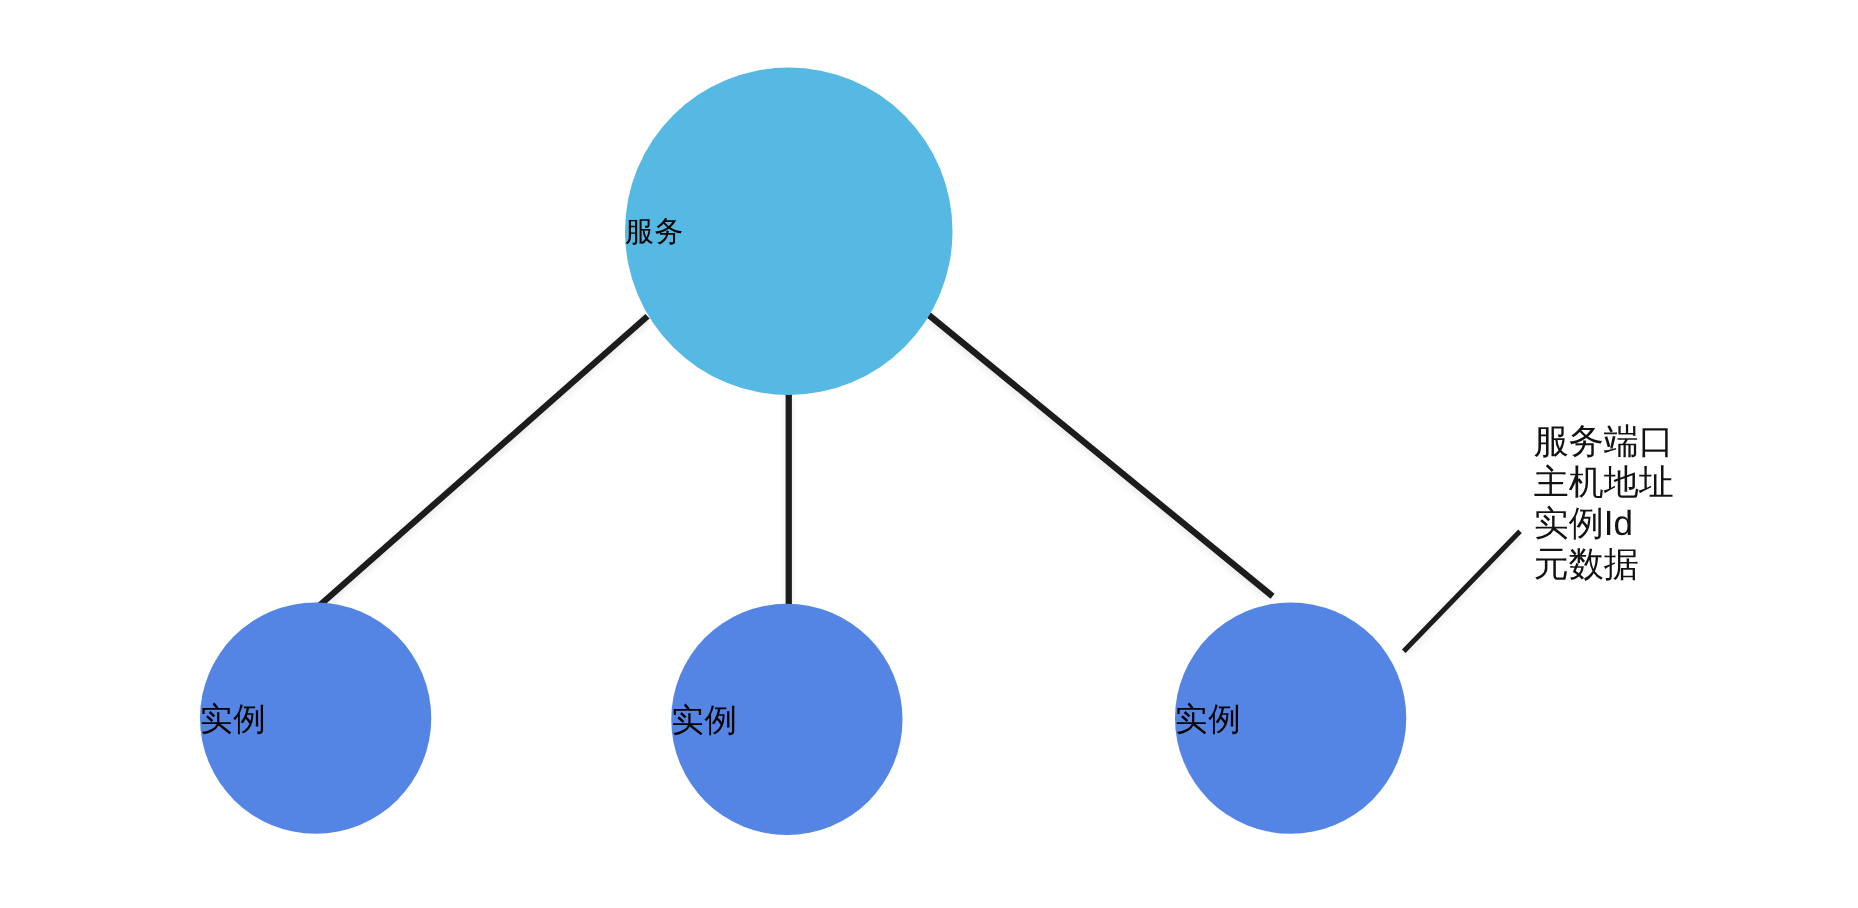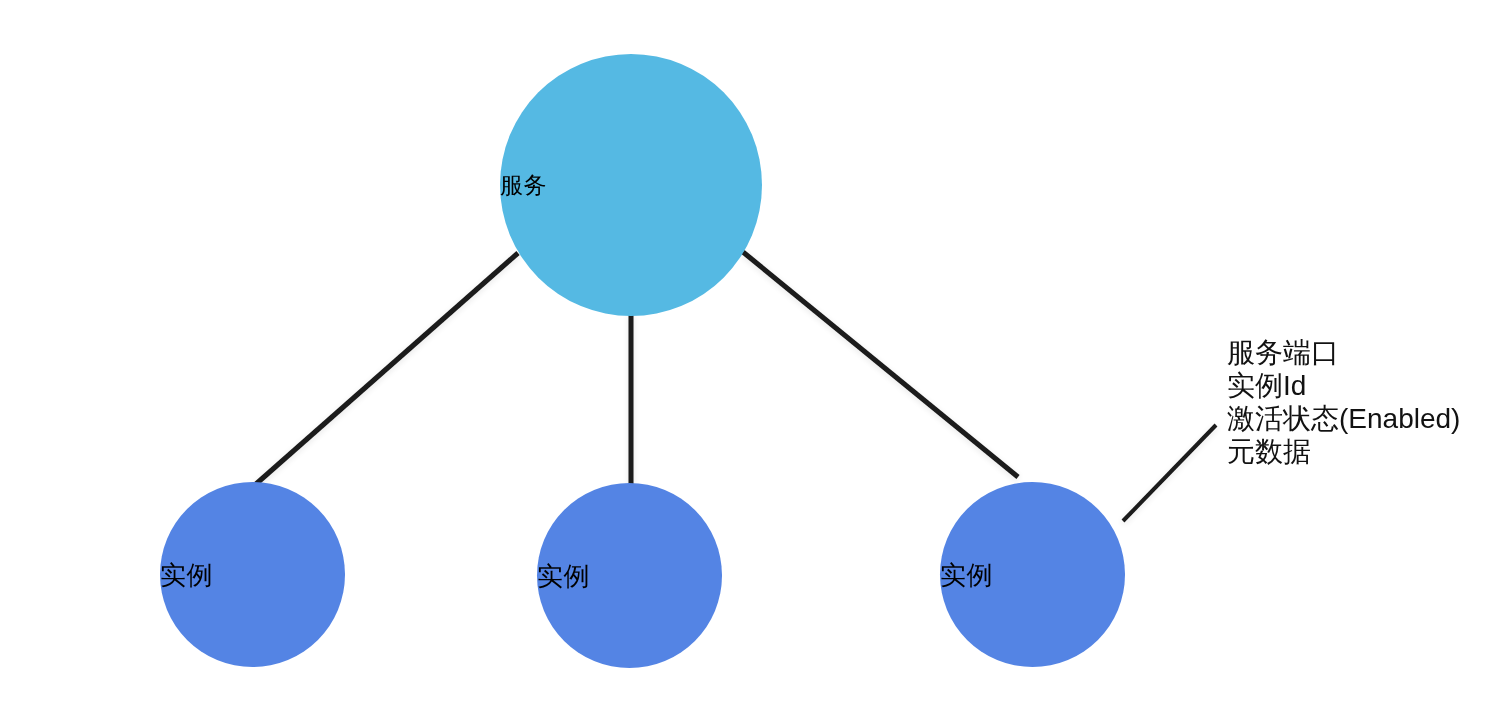--- a/index.html
+++ b/index.html
@@ -117,18 +117,18 @@
   <div class="node-circle node-instance" id="node-instance-2" style="background:#5484e4;">
     <span class="node-label">实例</span>
   </div>
 
   <div class="node-circle node-instance" id="node-instance-3" style="background:#5484e4;">
     <span class="node-label">实例</span>
   </div>
 
   <div id="annotation-block">
     <div class="annotation-line">服务端口</div>
+    <div class="annotation-line">主机地址</div>
     <div class="annotation-line">实例Id</div>
-    <div class="annotation-line">激活状态(Enabled)</div>
     <div class="annotation-line">元数据</div>
   </div>
 
 </div>
 
 </body></html>

